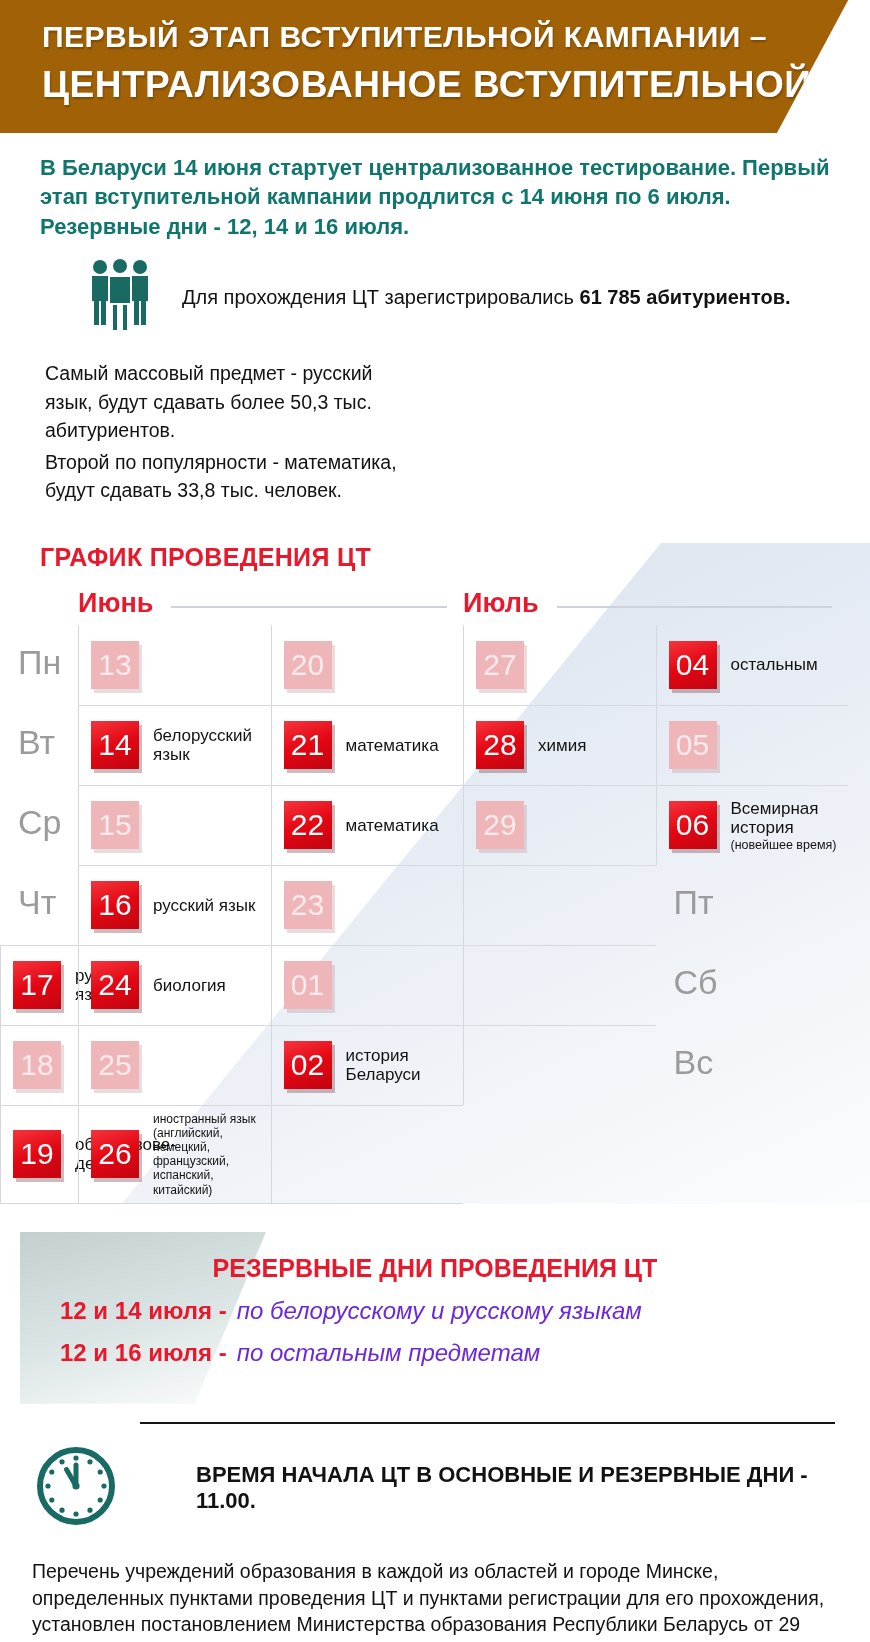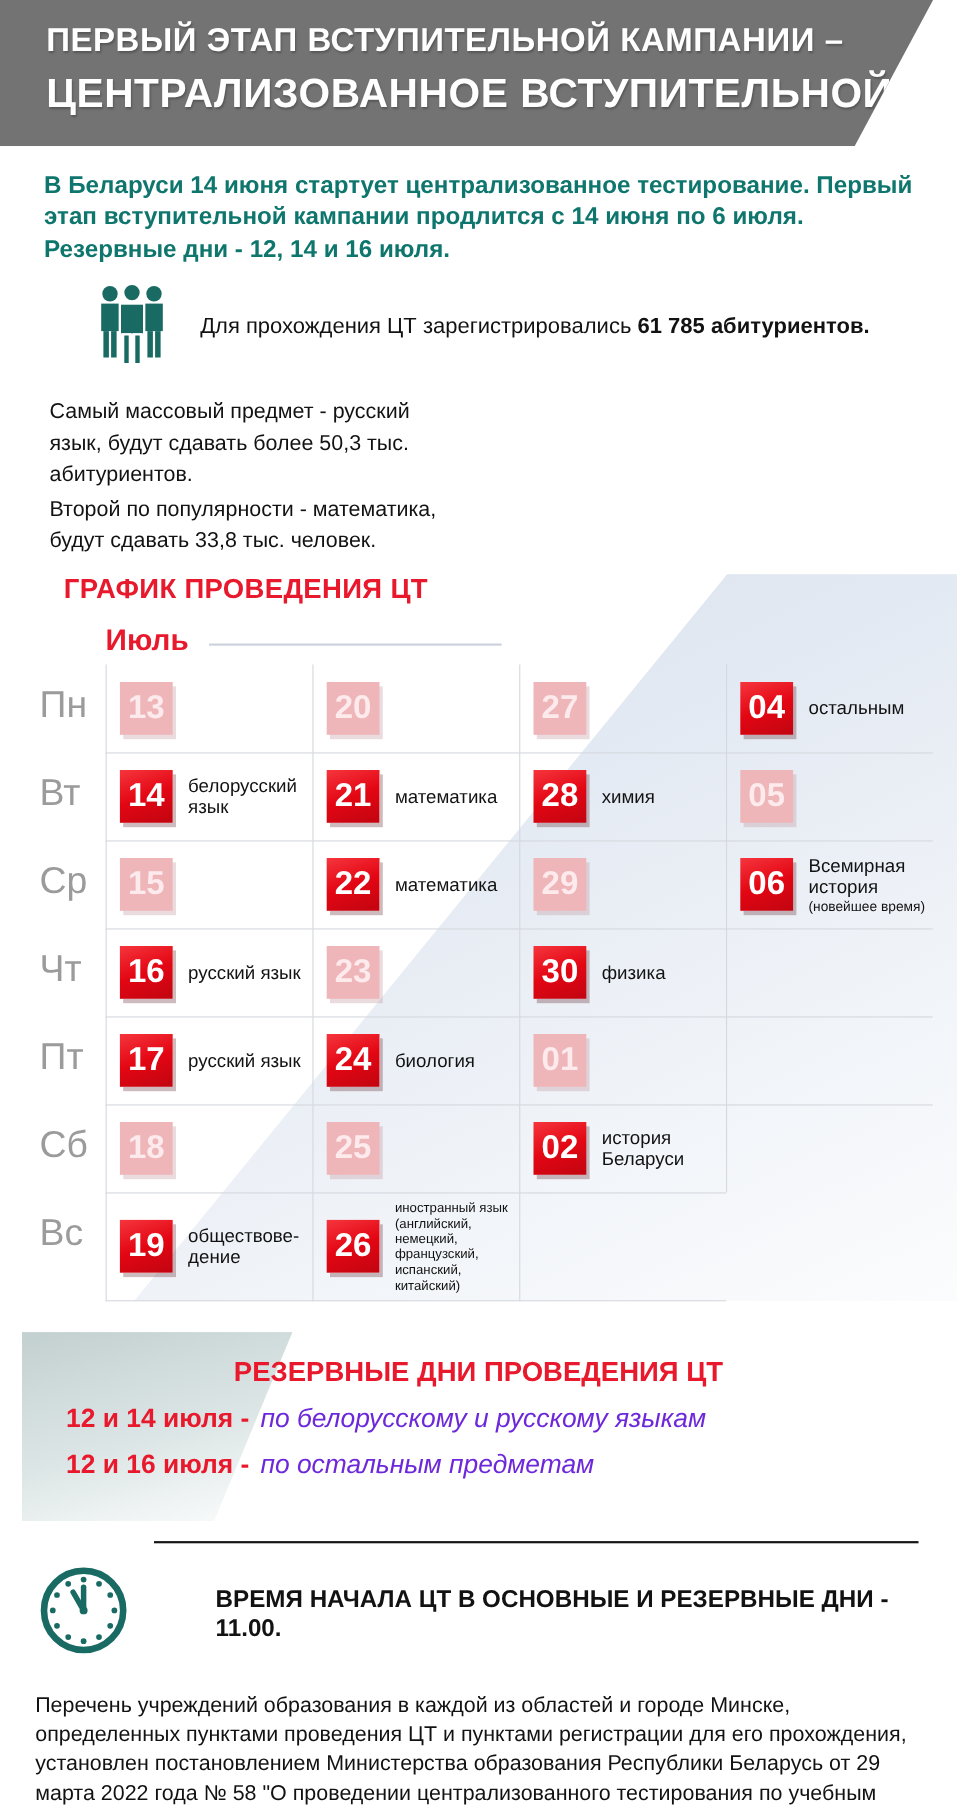--- a/index.html
+++ b/index.html
@@ -3,58 +3,58 @@
 <meta charset="utf-8">
 <style>
   html,body{margin:0;padding:0;}
   body{
     width:870px;height:1642px;overflow:hidden;background:#fff;
     font-family:"Liberation Sans","DejaVu Sans",sans-serif;color:#111;
     position:relative;
   }
   
   .hdr{
-    height:133px;background:#737373;
+    height:133px;background:#a16207;
     clip-path:polygon(0 0,97.5% 0,89.3% 100%,0 100%);
     padding:20px 0 0 42px;box-sizing:border-box;
   }
   .hdr .l1{color:#fff;font-weight:800;font-size:30px;letter-spacing:.5px;
     text-shadow:1px 2px 2px rgba(0,0,0,.25);}
   .hdr .l2{color:#fff;font-weight:800;font-size:37px;letter-spacing:.5px;margin-top:10px;
     text-shadow:1px 2px 2px rgba(0,0,0,.25);}
   
   .intro{margin:20px 38px 0 40px;color:#0f766e;font-weight:700;font-size:22px;line-height:1.34;}
   
   .reg{display:flex;align-items:center;margin:16px 0 0 88px;}
   .reg .txt{margin-left:30px;font-size:20px;color:#121212;}
   .reg .txt b{font-weight:800;}
   
   .stats{display:flex;align-items:stretch;margin:22px 0 4px 45px;flex-direction:column;}
   .stats .col{font-size:19.5px;line-height:1.45;color:#121212;}
   .stats .c1{width:372px;}
   .stats .vline{width:2px;background:#2b2b2b;margin:2px 18px 2px 16px;}
   .stats .c2{width:395px;}
   
-  .schedule{position:relative;margin-top:16px;padding-left:18px;}
+  .schedule{position:relative;margin-top:38px;}
   .schedule::before{content:"";position:absolute;inset:0;z-index:0;
     background:linear-gradient(155deg,#d7dfec 0%,#e4eaf3 40%,#f2f5f9 75%,#fbfcfd 100%);
     clip-path:polygon(76% 0,100% 0,100% 100%,14% 100%);}
   .schedule>*{position:relative;z-index:1;}
   .sch-title{margin:0 0 0 40px;color:#e8192c;font-size:25px;font-weight:800;letter-spacing:.3px;}
   .months{display:grid;grid-template-columns:78px 1fr 1fr;margin:16px 22px 0 0;}
   .month{display:flex;align-items:center;color:#e8192c;font-size:27px;font-weight:700;}
   .month::after{content:"";flex:1;height:2px;background:#ccd3dc;margin:8px 16px 0 18px;}
   .grid{display:grid;grid-template-columns:78px repeat(4,1fr);margin:6px 22px 0 0;}
   .rlabel{font-size:34px;color:#9b9b9b;padding:18px 0 0 18px;box-sizing:border-box;}
   .cell{border-left:1px solid #d5d8de;min-height:80px;box-sizing:border-box;
     display:flex;align-items:center;padding:6px 6px 6px 12px;}
   .grid .rsep{border-top:1px solid #d5d8de;}
   .grid .rlast{border-bottom:1px solid #d5d8de;}
   .tile{width:48px;height:48px;flex:0 0 48px;display:flex;align-items:center;justify-content:center;
-    font-size:30px;font-weight:700;color:#fff;}
+    font-size:30px;font-weight:400;color:#fff;}
   .tile.on{background:linear-gradient(160deg,#f5353d 0%,#e30613 50%,#c10511 100%);
     box-shadow:3px 4px 0 rgba(90,30,35,.30);}
   .tile.off{background:#efb6ba;color:#fdeaec;box-shadow:3px 4px 0 rgba(185,140,145,.30);}
   .subj{margin-left:14px;font-size:17px;line-height:1.12;color:#121212;max-width:122px;}
   .subj .note{display:block;font-size:12.5px;margin-top:1px;}
   .subj.tiny{font-size:12px;line-height:1.18;max-width:152px;}
   
   .reserve{position:relative;margin-top:28px;min-height:152px;}
   .reserve::before{content:"";position:absolute;left:20px;top:0;width:246px;height:172px;
     background:linear-gradient(165deg,#c3d0d0 0%,#dde6e6 55%,rgba(247,249,249,.25)100%);
@@ -113,20 +113,23 @@
   <div class="vline"></div>
   <div class="col c2">Второй по популярности - математика, будут сдавать 33,8 тыс. человек.</div>
 </div>
 
 <section class="schedule">
   <h2 class="sch-title">ГРАФИК ПРОВЕДЕНИЯ ЦТ</h2>
 
   <div class="months">
     <div></div>
     <div class="month">
+        <span>Июнь</span>
+      </div>
+    <div class="month">
         <span>Июль</span>
       </div>
   </div>
 
   <div class="grid">
 
     <div class="rlabel">Пн</div>
     <div class="cell">
         <div class="tile off">13</div>
       </div>
@@ -174,24 +177,20 @@
         <div class="subj"><span>Всемирная история</span><span class="note">(новейшее время)</span></div>
       </div>
 
     <div class="rlabel">Чт</div>
     <div class="cell rsep">
         <div class="tile on">16</div>
         <div class="subj">русский язык</div>
       </div>
     <div class="cell rsep">
         <div class="tile off">23</div>
-      </div>
-    <div class="cell rsep">
-        <div class="tile on">30</div>
-        <div class="subj">физика</div>
       </div>
     <div class="cell rsep"></div>
 
     <div class="rlabel">Пт</div>
     <div class="cell rsep">
         <div class="tile on">17</div>
         <div class="subj">русский язык</div>
       </div>
     <div class="cell rsep">
         <div class="tile on">24</div>

